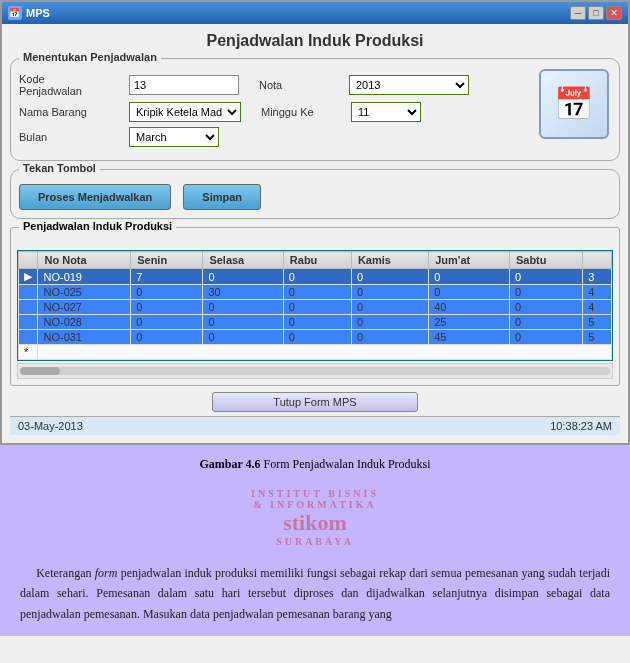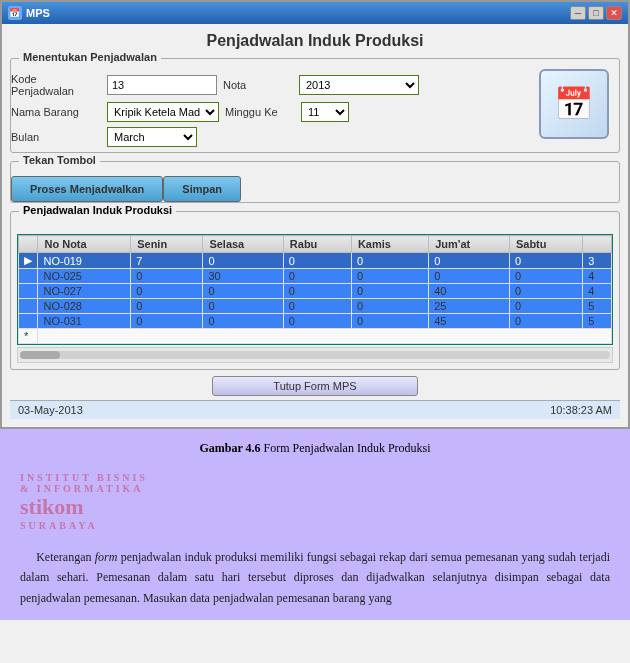--- a/index.html
+++ b/index.html
@@ -62,41 +62,42 @@
       text-align: center;
       font-size: 16px;
       font-weight: bold;
       color: #333;
       margin-bottom: 8px;
     }
 
     
     .group-box {
       border: 1px solid #aaa;
-      border-radius: 3px;
+      border-radius: 10px;
+      padding: 8px;
       margin-bottom: 8px;
       position: relative;
     }
     .group-box-legend {
       position: absolute;
       top: -8px;
       left: 8px;
       background: #f0f0f0;
       padding: 0 4px;
       font-size: 11px;
       font-weight: bold;
       color: #333;
     }
 
     
     .form-row {
       display: flex;
       align-items: center;
       margin-bottom: 5px;
-      gap: 6px;
+      gap: 20px;
     }
     .form-label {
       width: 90px;
       font-size: 11px;
       color: #333;
       flex-shrink: 0;
     }
     .form-input {
       border: 1px solid #888;
       background: white;
@@ -107,21 +108,21 @@
     .form-input-md { width: 110px; }
 
     .form-select {
       border: 1px solid #4d7c0f;
       background: white;
       padding: 1px 2px;
       font-size: 11px;
       height: 20px;
     }
     .form-select-md { width: 120px; }
-    .form-select-sm { width: 48px; }
+    .form-select-sm { width: 70px; }
     .label-right {
       font-size: 11px;
       color: #333;
       width: 70px;
       flex-shrink: 0;
     }
 
     
     .calendar-img {
       width: 70px;
@@ -132,21 +133,21 @@
       background: linear-gradient(135deg, #e8f4ff, #c0d8f0);
       border: 2px solid #89b;
       border-radius: 6px;
       display: flex;
       align-items: center;
       justify-content: center;
       font-size: 32px;
     }
     .btn-row {
       display: flex;
-      gap: 0;
+      gap: 12px;
     }
     .action-btn {
       padding: 4px 18px;
       font-size: 11px;
       font-weight: bold;
       border: 1px solid #666;
       border-radius: 3px;
       cursor: pointer;
       background: linear-gradient(to bottom, #7ec8f0, #4aa0d0);
       color: #333;
@@ -283,21 +284,21 @@
     .paragraph-text {
       font-size: 12px;
       line-height: 1.7;
       text-align: justify;
       color: #222;
     }
     .paragraph-text em { font-style: italic; }
 
     
     .stikom-watermark {
-      text-align: left;
+      text-align: center;
       margin: 16px 0;
       opacity: 0.35;
     }
     .stikom-arc-text {
       font-size: 10px;
       font-weight: bold;
       color: #c00;
       letter-spacing: 3px;
     }
     .stikom-main-text {

